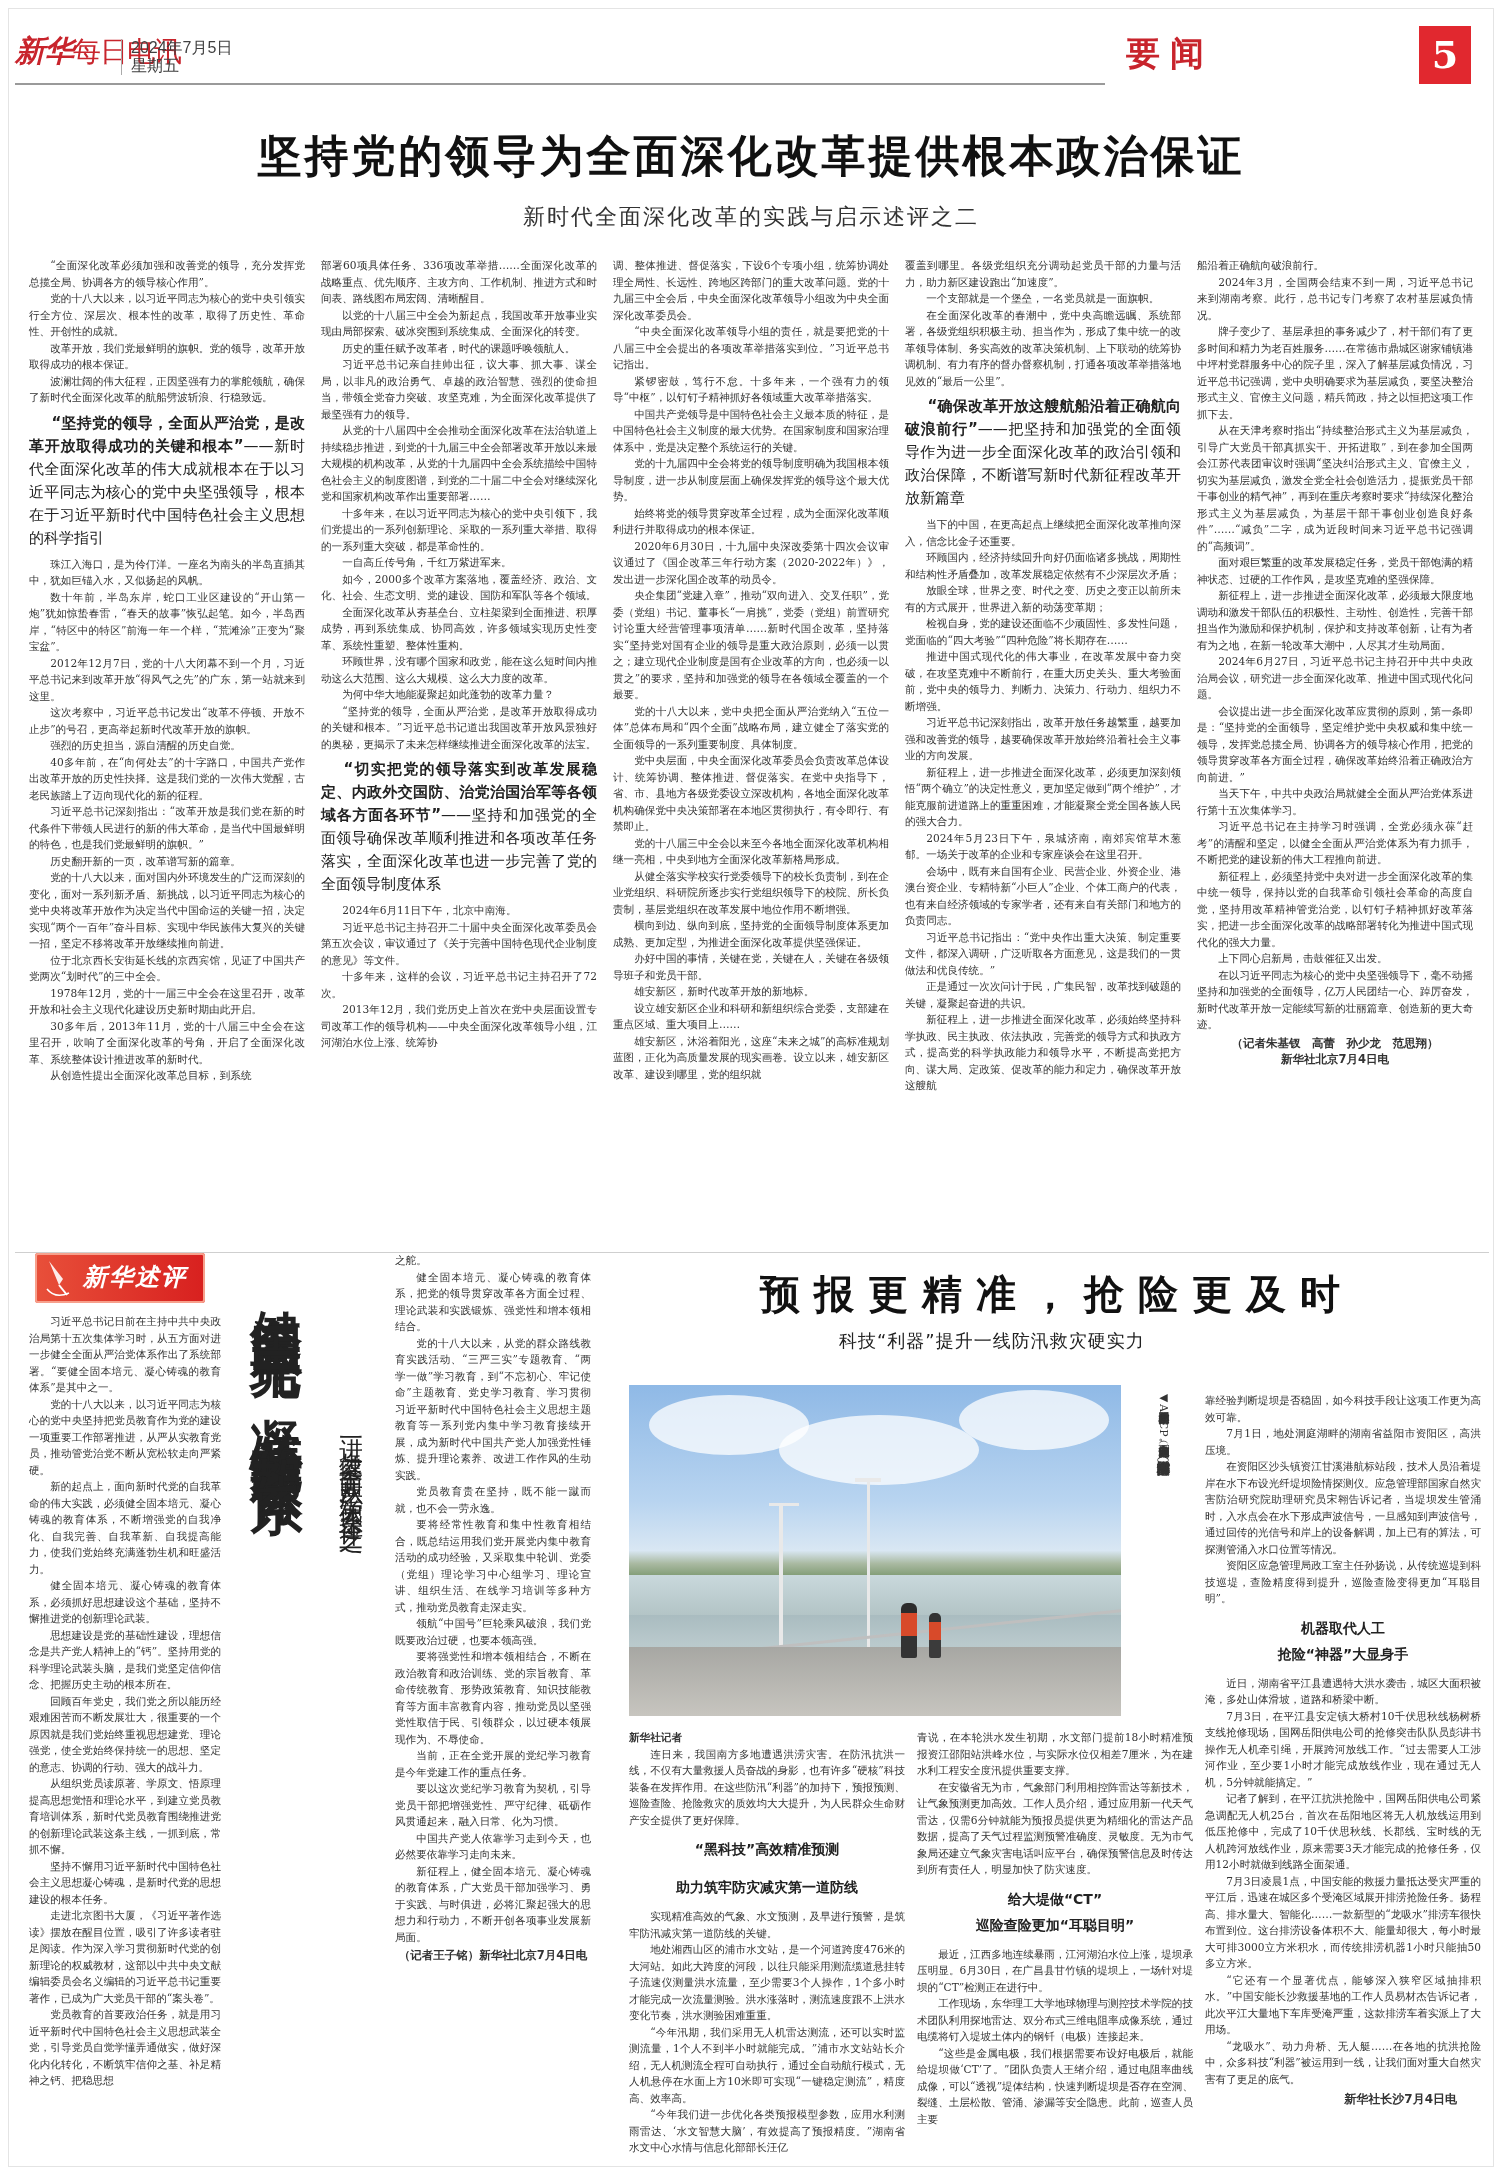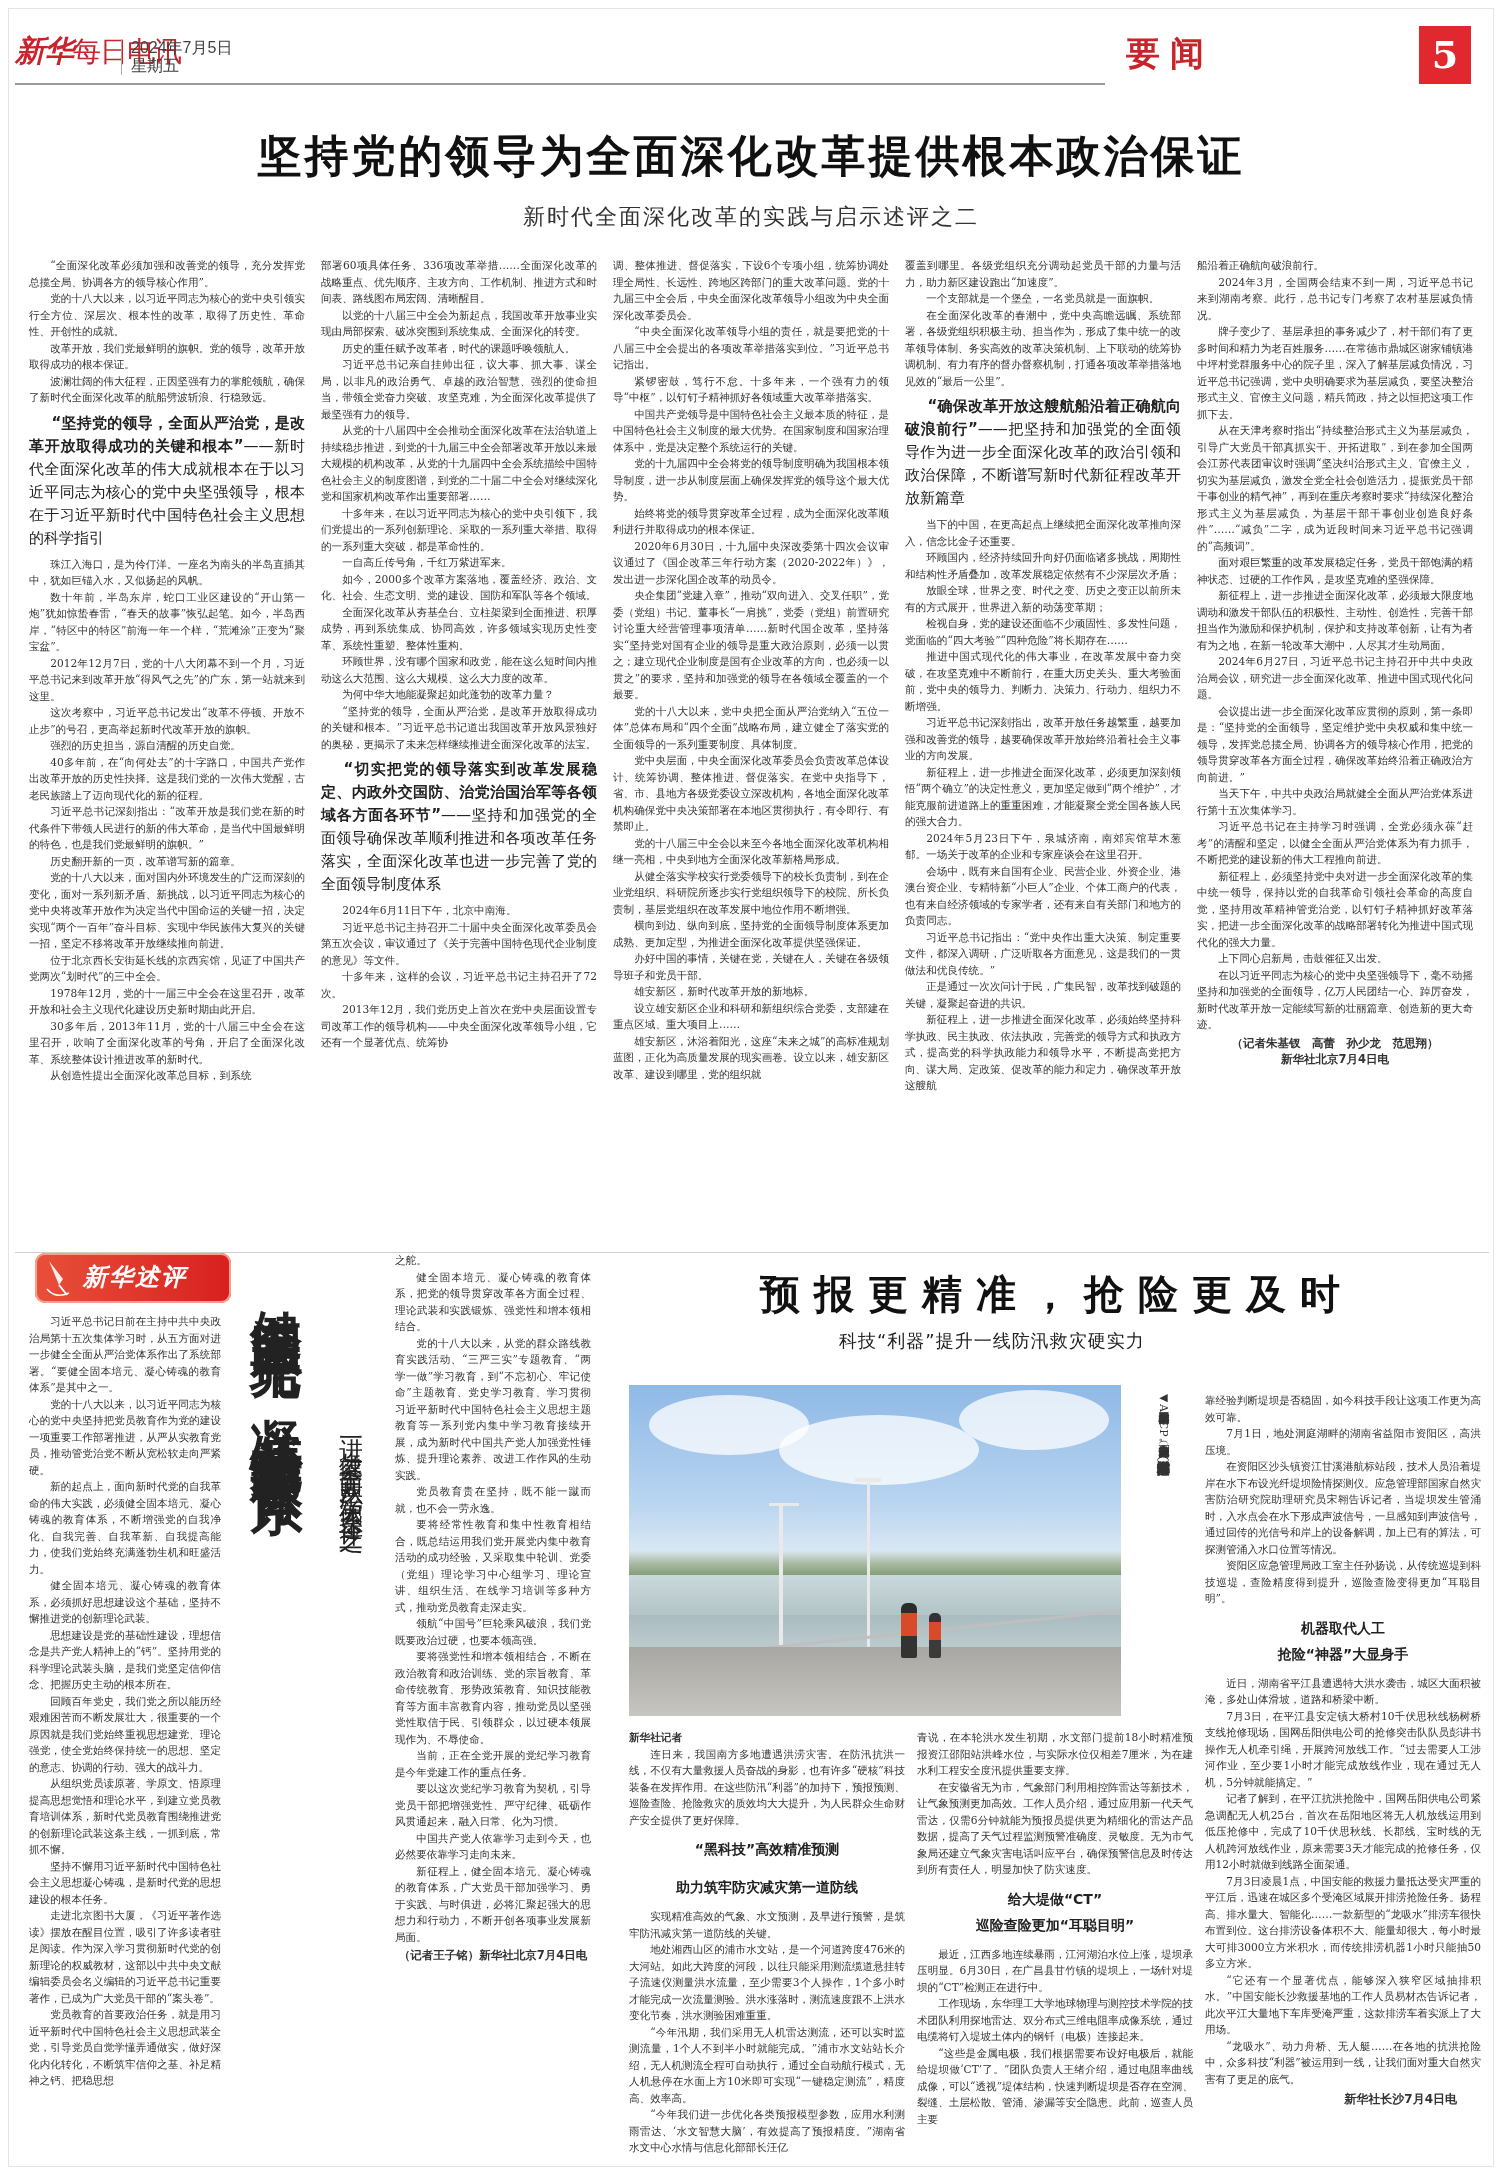--- a/index.html
+++ b/index.html
@@ -29,21 +29,21 @@
   .col .bold-head .lead { font-weight: bold; }
   .col .bold-head .rest { font-weight: normal; }
   .col .byline { text-indent: 0; text-align: center; font-family: "DejaVu Sans", sans-serif; font-weight: bold; font-size: 11.5px; margin-top: 2px; }
   .col .dateline { text-indent: 0; text-align: center; font-family: "DejaVu Sans", sans-serif; font-weight: bold; font-size: 11.5px; }
   .col .mini-head { text-indent: 0; text-align: center; font-family: "DejaVu Sans", sans-serif; font-weight: bold; font-size: 14px; line-height: 26px; color: #222; margin: 8px 0; }
   .col .right-dateline { text-indent: 0; text-align: right; font-family: "DejaVu Sans", sans-serif; font-weight: bold; font-size: 12px; padding-right: 24px; margin-top: 4px; }
 
   .sep-line { position: absolute; left: 6px; top: 1243px; width: 1474px; height: 1px; background: #cfcfcf; }
 
   
-  .badge { position: absolute; left: 26px; top: 1244px; width: 196px; height: 50px; background: linear-gradient(90deg, #e8503a, #d8201f); border-radius: 10px; box-shadow: inset 0 0 0 2px #f7a08c; }
+  .badge { position: absolute; left: 26px; top: 1244px; width: 170px; height: 50px; background: linear-gradient(90deg, #e8503a, #d8201f); border-radius: 3px; box-shadow: inset 0 0 0 2px #f7a08c; }
   .badge-label { position: absolute; left: 48px; top: 8px; color: #fff; font-family: "DejaVu Sans", sans-serif; font-weight: bold; font-style: italic; font-size: 24px; letter-spacing: 2px; }
   .pen-icon { position: absolute; left: 10px; top: 6px; width: 26px; height: 38px; }
 
   .vert-headline { position: absolute; left: 233px; top: 1260px; width: 70px; writing-mode: vertical-rl; font-size: 52px; font-weight: bold; color: #222; letter-spacing: 8px; line-height: 70px; }
   .vert-subhead { position: absolute; left: 322px; top: 1410px; width: 40px; writing-mode: vertical-rl; font-family: "DejaVu Sans", sans-serif; font-size: 24px; color: #222; letter-spacing: 6px; line-height: 40px; }
 
   .headline2 { position: absolute; left: 751px; top: 1258px; width: 700px; font-size: 40px; font-weight: bold; color: #111; letter-spacing: 14px; }
   .subhead2 { position: absolute; left: 830px; top: 1320px; font-family: "DejaVu Sans", sans-serif; font-size: 18px; color: #222; letter-spacing: 1px; }
 
   .photo { position: absolute; left: 620px; top: 1376px; width: 492px; height: 331px; overflow: hidden;
@@ -110,21 +110,21 @@
       <p>一自高丘传号角，千红万紫进军来。</p>
       <p>如今，2000多个改革方案落地，覆盖经济、政治、文化、社会、生态文明、党的建设、国防和军队等各个领域。</p>
       <p>全面深化改革从夯基垒台、立柱架梁到全面推进、积厚成势，再到系统集成、协同高效，许多领域实现历史性变革、系统性重塑、整体性重构。</p>
       <p>环顾世界，没有哪个国家和政党，能在这么短时间内推动这么大范围、这么大规模、这么大力度的改革。</p>
       <p>为何中华大地能凝聚起如此蓬勃的改革力量？</p>
       <p>“坚持党的领导，全面从严治党，是改革开放取得成功的关键和根本。”习近平总书记道出我国改革开放风景独好的奥秘，更揭示了未来怎样继续推进全面深化改革的法宝。</p>
       <div class="bold-head"><span class="lead">“切实把党的领导落实到改革发展稳定、内政外交国防、治党治国治军等各领域各方面各环节”</span><span class="rest">——坚持和加强党的全面领导确保改革顺利推进和各项改革任务落实，全面深化改革也进一步完善了党的全面领导制度体系</span></div>
       <p>2024年6月11日下午，北京中南海。</p>
       <p>习近平总书记主持召开二十届中央全面深化改革委员会第五次会议，审议通过了《关于完善中国特色现代企业制度的意见》等文件。</p>
       <p>十多年来，这样的会议，习近平总书记主持召开了72次。</p>
-      <p>2013年12月，我们党历史上首次在党中央层面设置专司改革工作的领导机构——中央全面深化改革领导小组，它还有一个显著优点、统筹协</p>
+      <p>2013年12月，我们党历史上首次在党中央层面设置专司改革工作的领导机构——中央全面深化改革领导小组，江河湖泊水位上涨、统筹协</p>
     </div>
   <div class="col" id="lead-col-2" style="left:604px; top:248px; width:276px;">
       <p class="p-noindent">调、整体推进、督促落实，下设6个专项小组，统筹协调处理全局性、长远性、跨地区跨部门的重大改革问题。党的十九届三中全会后，中央全面深化改革领导小组改为中央全面深化改革委员会。</p>
       <p>“中央全面深化改革领导小组的责任，就是要把党的十八届三中全会提出的各项改革举措落实到位。”习近平总书记指出。</p>
       <p>紧锣密鼓，笃行不怠。十多年来，一个强有力的领导“中枢”，以钉钉子精神抓好各领域重大改革举措落实。</p>
       <p>中国共产党领导是中国特色社会主义最本质的特征，是中国特色社会主义制度的最大优势。在国家制度和国家治理体系中，党是决定整个系统运行的关键。</p>
       <p>党的十九届四中全会将党的领导制度明确为我国根本领导制度，进一步从制度层面上确保发挥党的领导这个最大优势。</p>
       <p>始终将党的领导贯穿改革全过程，成为全面深化改革顺利进行并取得成功的根本保证。</p>
       <p>2020年6月30日，十九届中央深改委第十四次会议审议通过了《国企改革三年行动方案（2020-2022年）》，发出进一步深化国企改革的动员令。</p>
       <p>央企集团“党建入章”，推动“双向进入、交叉任职”，党委（党组）书记、董事长“一肩挑”，党委（党组）前置研究讨论重大经营管理事项清单……新时代国企改革，坚持落实“坚持党对国有企业的领导是重大政治原则，必须一以贯之；建立现代企业制度是国有企业改革的方向，也必须一以贯之”的要求，坚持和加强党的领导在各领域全覆盖的一个最要。</p>

